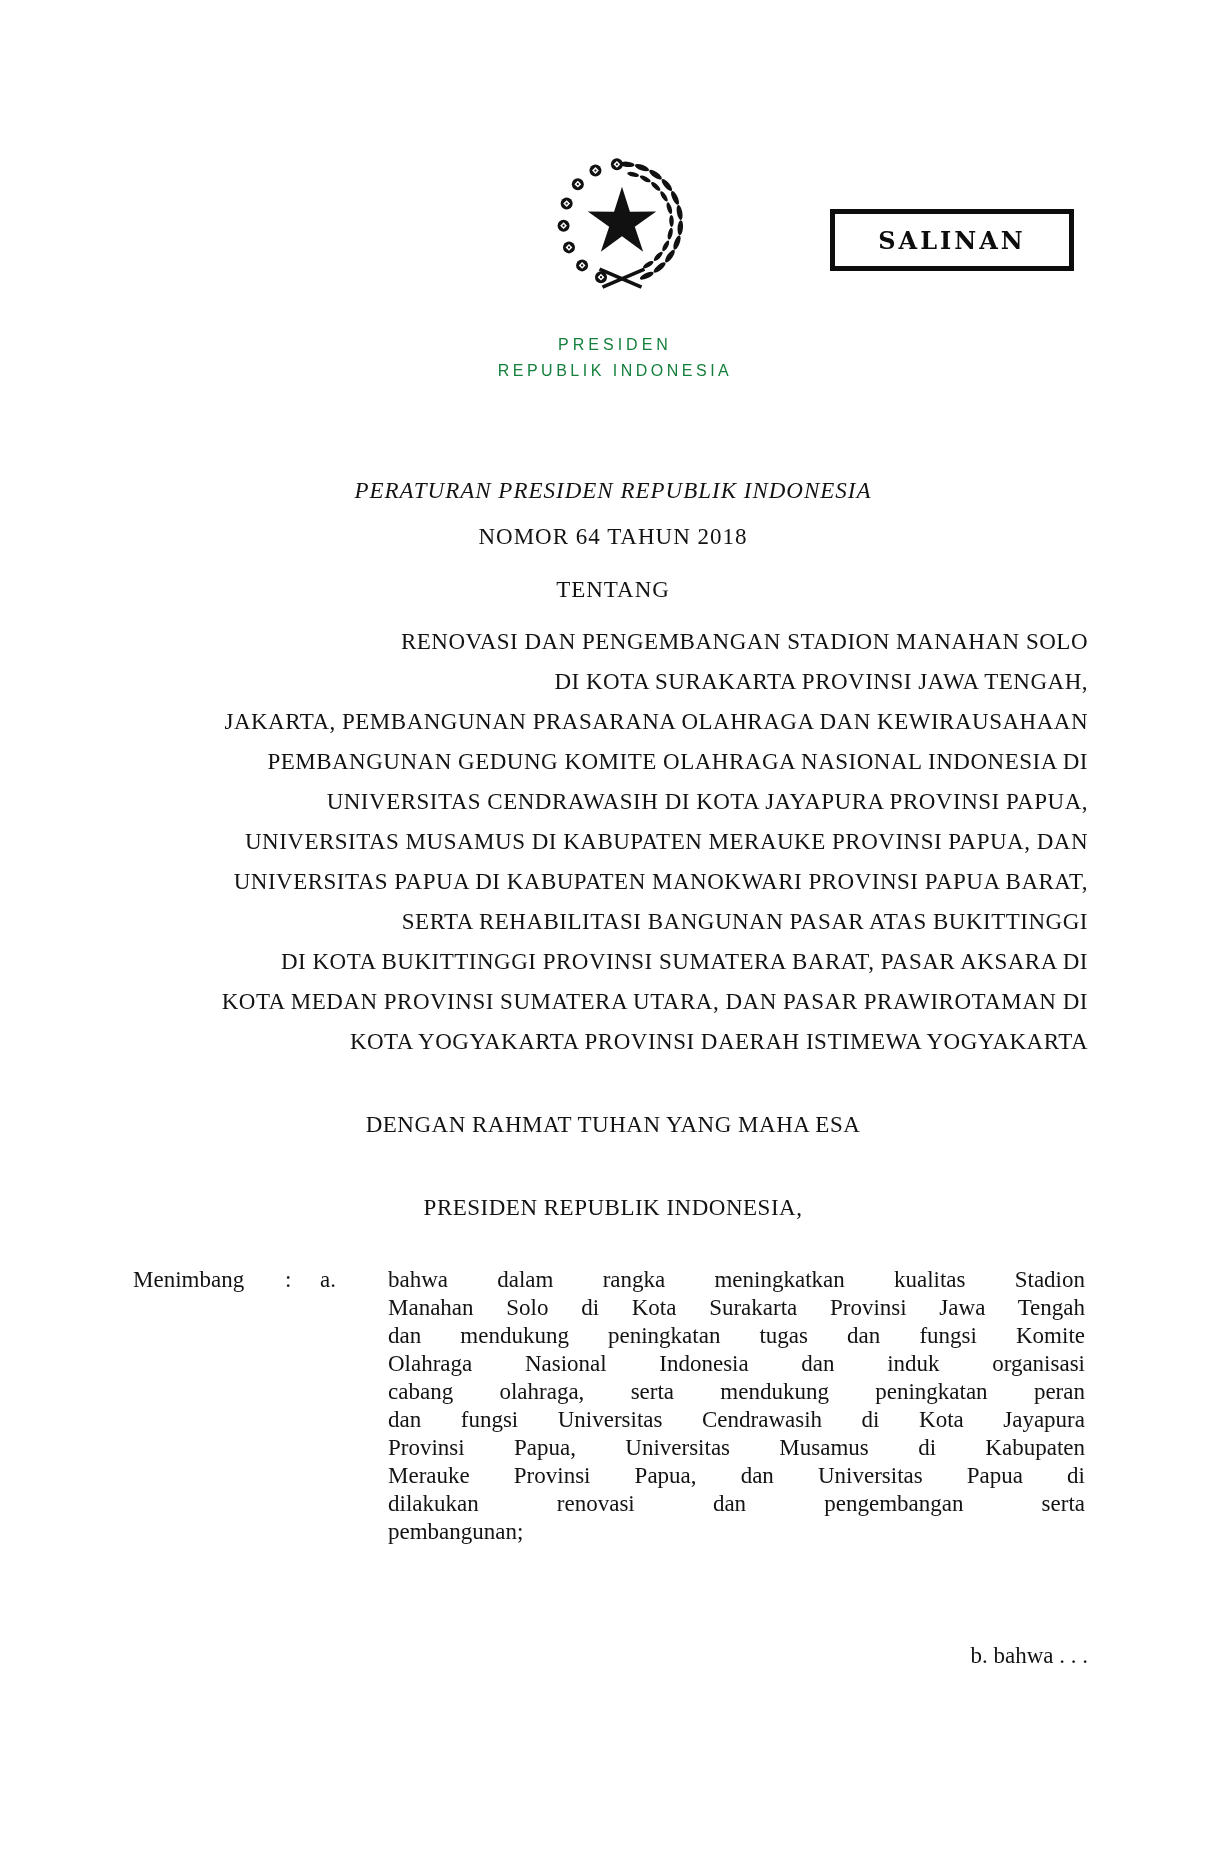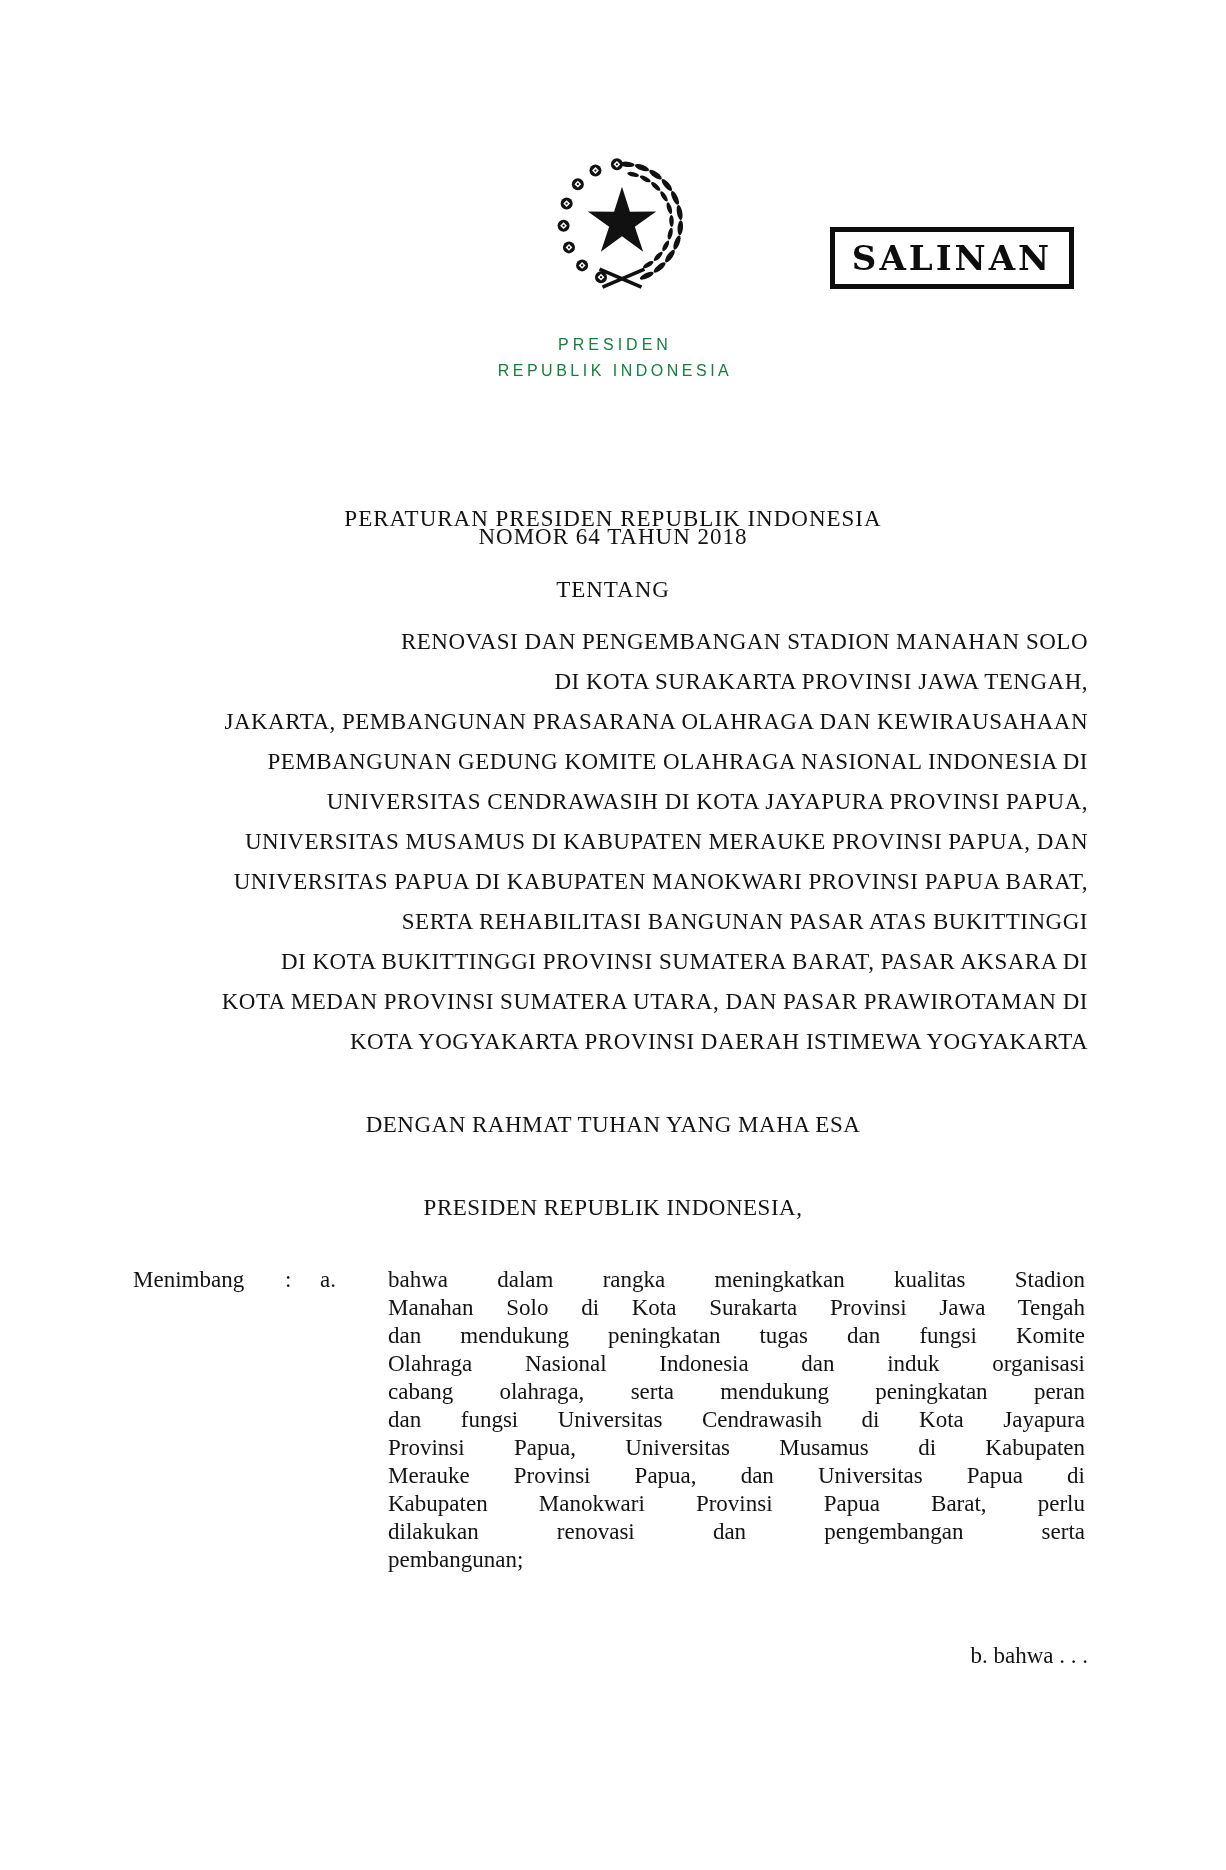--- a/index.html
+++ b/index.html
@@ -38,46 +38,46 @@
     letter-spacing: 4px;
     color: #15803d;
     white-space: nowrap;
   }
   .org-line.l1 { top: 336px; }
   .org-line.l2 { top: 362px; letter-spacing: 3.5px; }
   
   .stamp {
     position: absolute;
     left: 830px;
-    top: 227px;
+    top: 209px;
     width: 244px;
     height: 62px;
     border: 5px solid #0d0d0d;
     box-sizing: border-box;
     display: flex;
     align-items: center;
     justify-content: center;
     font-family: "DejaVu Serif", serif;
     font-weight: bold;
-    font-size: 34px;
+    font-size: 24px;
     letter-spacing: 3px;
     color: #0d0d0d;
   }
   
   .caps {
     position: absolute;
     left: 138px;
     width: 950px;
     text-align: center;
     font-size: 23px;
     letter-spacing: 0.5px;
     white-space: nowrap;
     color: #131313;
   }
-  .h-peraturan { top: 506px; letter-spacing: 1px; }
+  .h-peraturan { top: 478px; letter-spacing: 1px; font-style: italic; }
   .h-nomor     { top: 524px; letter-spacing: 1px; }
   .h-tentang   { top: 577px; letter-spacing: 1px; }
   .subject {
     position: absolute;
     left: 138px;
     top: 622px;
     width: 950px;
     text-align: right;
     font-size: 23px;
     letter-spacing: 0.5px;
@@ -238,21 +238,20 @@
     <div class="marker">a.</div>
     <div class="para">
       <div class="jline">bahwa dalam rangka meningkatkan kualitas Stadion</div>
       <div class="jline">Manahan Solo di Kota Surakarta Provinsi Jawa Tengah</div>
       <div class="jline">dan mendukung peningkatan tugas dan fungsi Komite</div>
       <div class="jline">Olahraga Nasional Indonesia dan induk organisasi</div>
       <div class="jline">cabang olahraga, serta mendukung peningkatan peran</div>
       <div class="jline">dan fungsi Universitas Cendrawasih di Kota Jayapura</div>
       <div class="jline">Provinsi Papua, Universitas Musamus di Kabupaten</div>
       <div class="jline">Merauke Provinsi Papua, dan Universitas Papua di</div>
-      <div class="jline">Kabupaten Manokwari Provinsi Papua Barat, perlu</div>
       <div class="jline">dilakukan renovasi dan pengembangan serta</div>
       <div class="jline last">pembangunan;</div>
     </div>
   </div>
 
   <div class="catchword">b. bahwa . . .</div>
 
 </div>
 
 </body></html>

